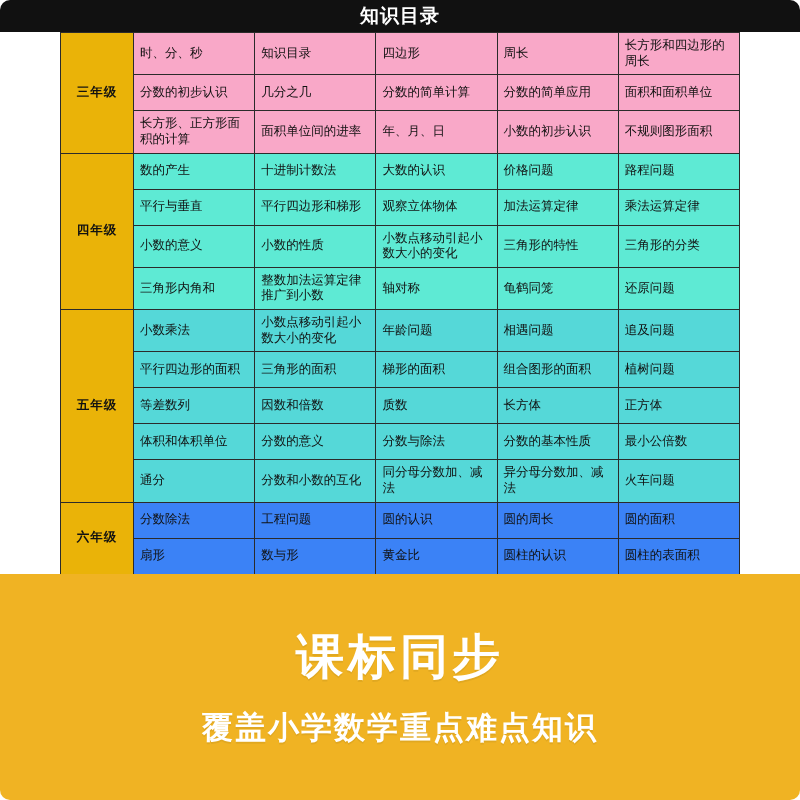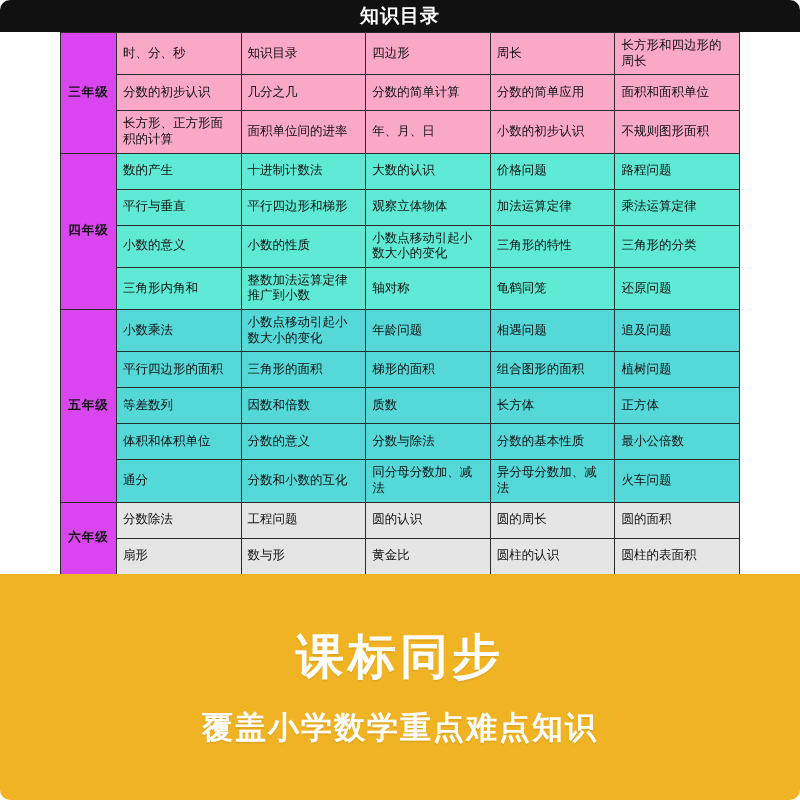--- a/index.html
+++ b/index.html
@@ -43,31 +43,31 @@
     border: 1px solid #2b2b2b;
     font-size: 12.5px;
     line-height: 1.25;
     padding: 5px 6px;
     vertical-align: middle;
     color: #111111;
     height: 36px;
     word-break: break-all;
   }
   td.grade {
-    width: 56px;
-    background: #d946ef;
+    width: 73px;
+    background: #eab308;
     text-align: center;
     font-weight: bold;
     font-size: 15px;
     letter-spacing: 1px;
   }
   .c-pink  { background: #f9a8c8; }
   .c-yellow{ background: #5eead4; }
   .c-cyan  { background: #55d8d8; }
-  .c-purple{ background: #e5e5e5; }
+  .c-purple{ background: #3b82f6; }
 
   
   .banner {
     position: absolute;
     left: 0;
     bottom: 0;
     width: 800px;
     height: 226px;
     background: #f0b323;
     display: flex;

